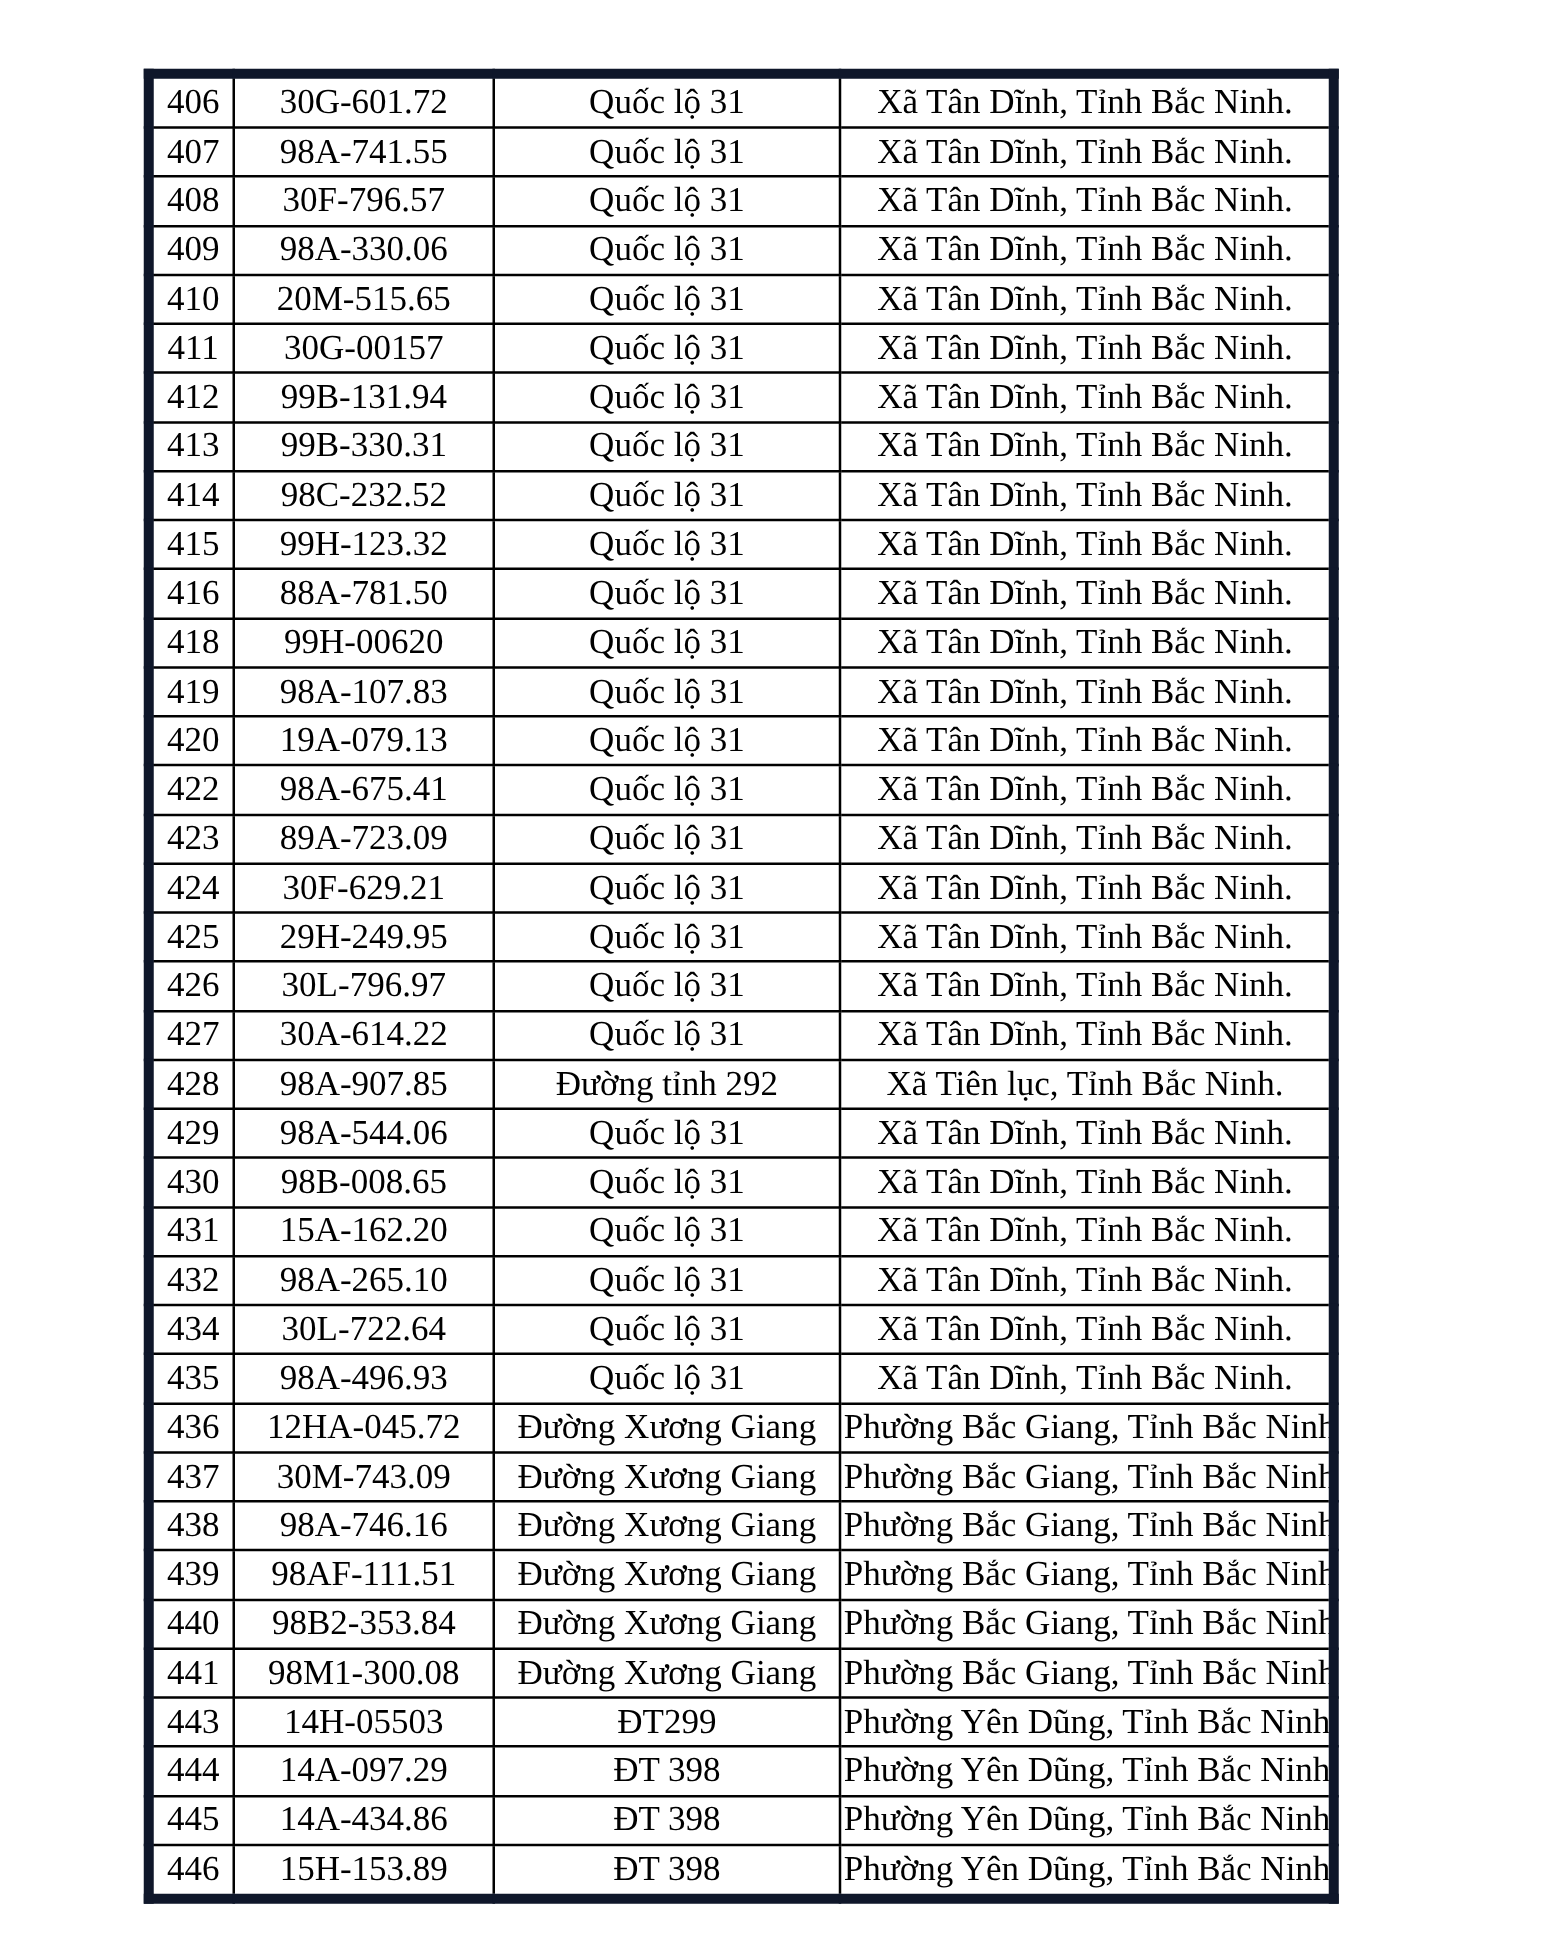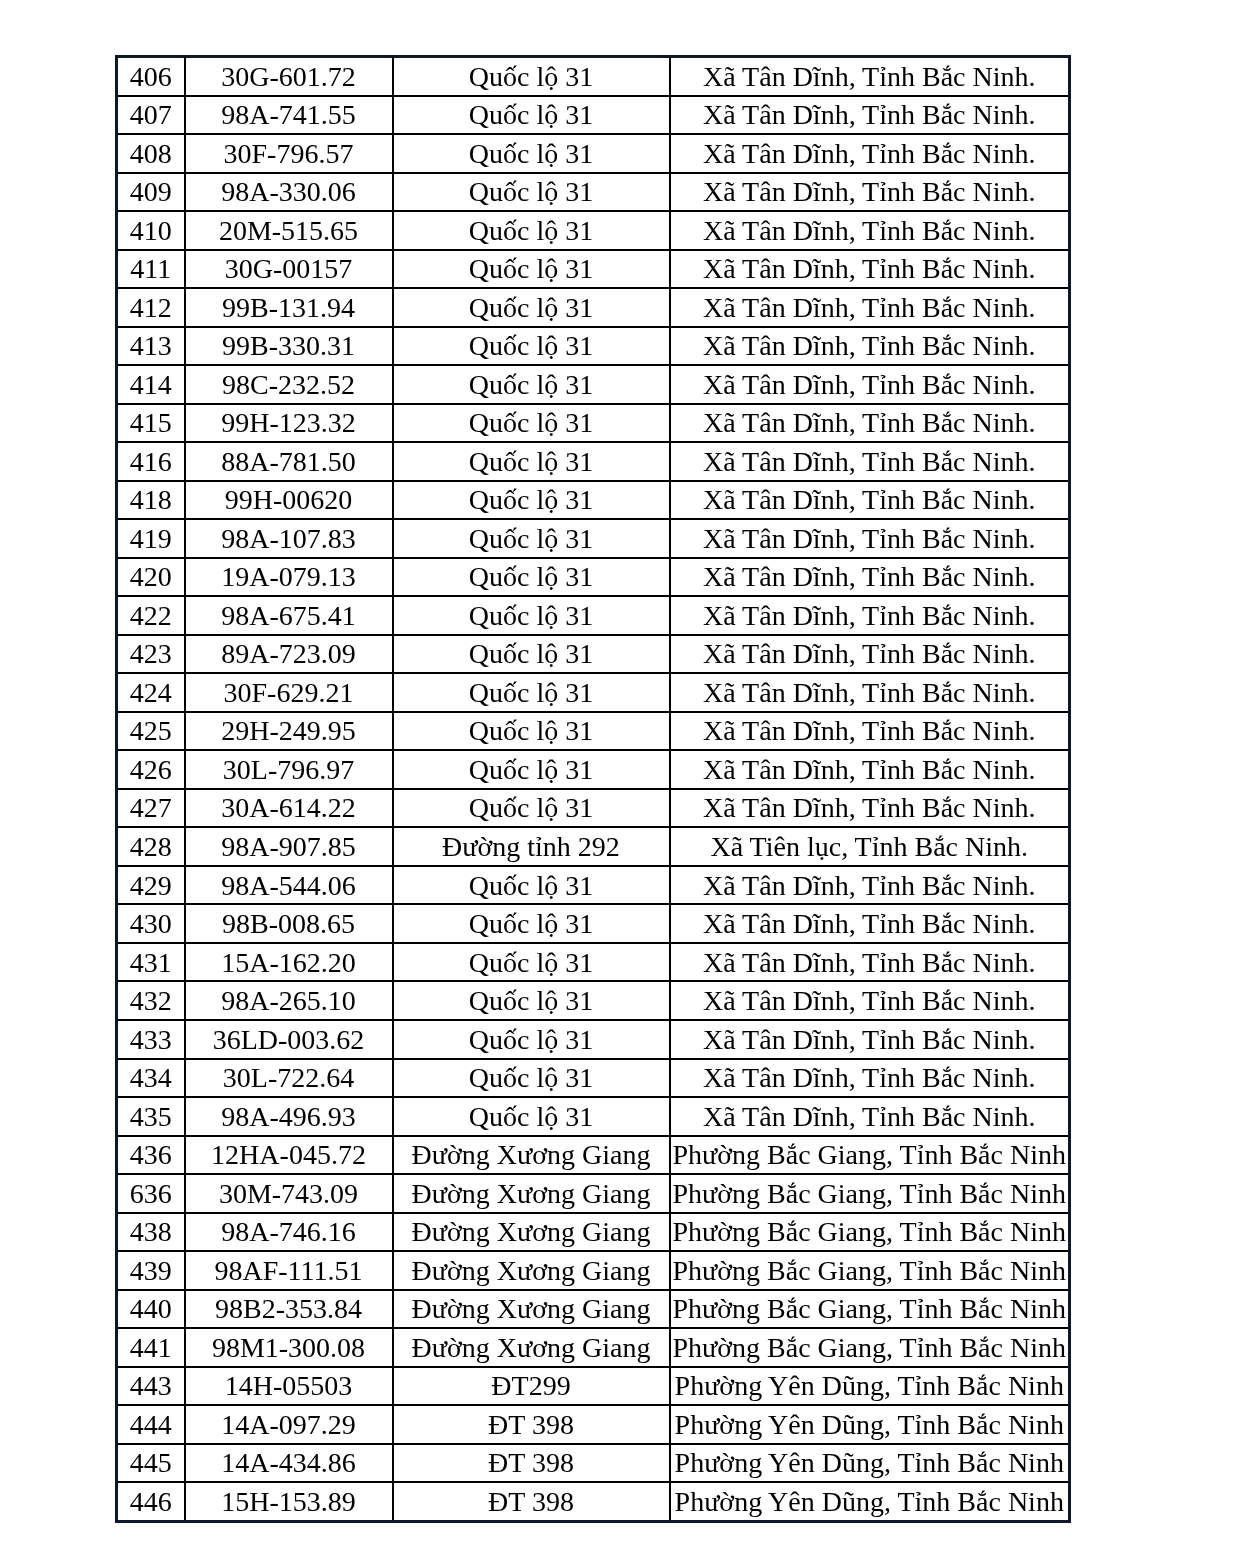--- a/index.html
+++ b/index.html
@@ -17,21 +17,21 @@
     overflow: hidden;
   }
   table.plate-table {
     position: absolute;
     left: 115px;
     top: 55px;
     width: 956px;
     height: 1468px;
     border-collapse: collapse;
     table-layout: fixed;
-    border: 3px solid #0f172a;
+    border: 8px solid #0f172a;
   }
   table.plate-table td {
     border: 2px solid #000000;
     padding: 0 2px;
     text-align: center;
     vertical-align: middle;
     font-size: 28px;
     line-height: 1.05;
     white-space: nowrap;
     overflow: hidden;
@@ -197,45 +197,39 @@
           <td>Quốc lộ 31</td>
           <td>Xã Tân Dĩnh, Tỉnh Bắc Ninh.</td>
         </tr>
         <tr>
           <td>432</td>
           <td>98A-265.10</td>
           <td>Quốc lộ 31</td>
           <td>Xã Tân Dĩnh, Tỉnh Bắc Ninh.</td>
         </tr>
         <tr>
-          <td>433</td>
-          <td>36LD-003.62</td>
-          <td>Quốc lộ 31</td>
-          <td>Xã Tân Dĩnh, Tỉnh Bắc Ninh.</td>
-        </tr>
-        <tr>
           <td>434</td>
           <td>30L-722.64</td>
           <td>Quốc lộ 31</td>
           <td>Xã Tân Dĩnh, Tỉnh Bắc Ninh.</td>
         </tr>
         <tr>
           <td>435</td>
           <td>98A-496.93</td>
           <td>Quốc lộ 31</td>
           <td>Xã Tân Dĩnh, Tỉnh Bắc Ninh.</td>
         </tr>
         <tr>
           <td>436</td>
           <td>12HA-045.72</td>
           <td>Đường Xương Giang</td>
           <td>Phường Bắc Giang, Tỉnh Bắc Ninh</td>
         </tr>
         <tr>
-          <td>636</td>
+          <td>437</td>
           <td>30M-743.09</td>
           <td>Đường Xương Giang</td>
           <td>Phường Bắc Giang, Tỉnh Bắc Ninh</td>
         </tr>
         <tr>
           <td>438</td>
           <td>98A-746.16</td>
           <td>Đường Xương Giang</td>
           <td>Phường Bắc Giang, Tỉnh Bắc Ninh</td>
         </tr>

